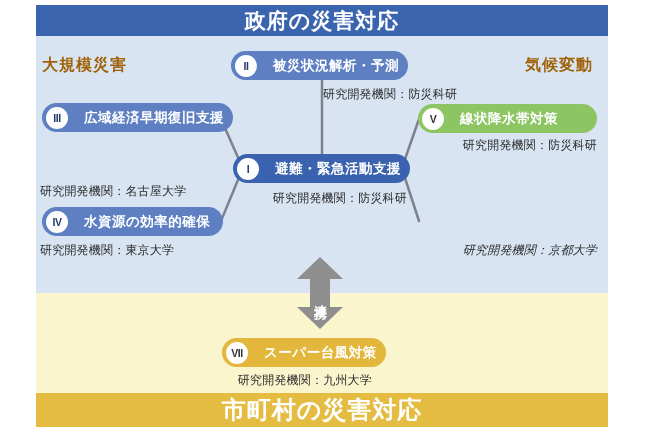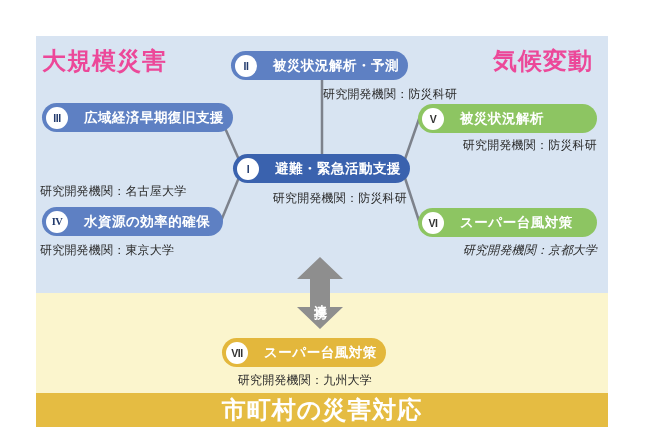--- a/index.html
+++ b/index.html
@@ -23,22 +23,22 @@
     position:absolute; left:36px; top:293px; width:572px; height:100px;
     background:#fbf5cd;
   }
   .bottom-banner {
     position:absolute; left:36px; top:393px; width:572px; height:34px;
     background:#e5bc42; color:#ffffff; font-weight:bold; font-size:24px;
     text-align:center; line-height:34px; letter-spacing:1px;
   }
   
   .ctx-label {
-    position:absolute; top:45px; font-size:24px; font-weight:bold;
-    color:#ec4899; letter-spacing:1px; white-space:nowrap;
+    position:absolute; top:55px; font-size:16px; font-weight:bold;
+    color:#a16207; letter-spacing:1px; white-space:nowrap;
   }
   .ctx-left { left:42px; }
   .ctx-right { right:52px; }
   
   .overlay { position:absolute; left:0; top:0; width:645px; height:433px; }
   
   .pill {
     position:absolute; height:29px; border-radius:15px;
     display:flex; align-items:center; gap:16px; padding:0 9px 0 4px;
     white-space:nowrap;
@@ -53,21 +53,21 @@
   .pill-blue .num { color:#233b6d; }
   .pill-dark      { background:#3a62ae; }
   .pill-dark .num { color:#233b6d; }
   .pill-green      { background:#8dc562; }
   .pill-green .num { color:#333333; }
   .pill-gold      { background:#e3b73c; }
   .pill-gold .num { color:#333333; }
   #pill-2 { left:231px; top:51px;  }
   #pill-3 { left:42px;  top:103px; min-width:181px; }
   #pill-1 { left:233px; top:154px; min-width:177px; }
-  #pill-4 { left:42px;  top:207px; min-width:181px;font-family:Liberation Serif, serif; }
+  #pill-4 { left:42px;  top:207px; min-width:181px; }
   #pill-5 { left:418px; top:104px; min-width:179px; }
   #pill-6 { left:418px; top:208px; min-width:179px; }
   #pill-7 { left:222px; top:338px; min-width:150px; }
   
   .caption {
     position:absolute; font-size:12px; color:#2b2b2b; white-space:nowrap;
     letter-spacing:0.2px;
   }
   #cap-2 { left:323px;  top:86px;  }
   #cap-3 { left:40px;   top:137px;margin-top:46px; }
@@ -82,20 +82,21 @@
     writing-mode:vertical-rl; text-orientation:upright;
     color:#ffffff; font-weight:bold; font-size:13px; line-height:16px;
     text-align:center; letter-spacing:1px;
   }
 </style>
 </head>
 <body>
 
 <div class="page">
 
+  <div class="top-banner">政府の災害対応</div>
   <div class="blue-section"></div>
   <div class="yellow-section"></div>
   <div class="bottom-banner">市町村の災害対応</div>
 
   <div class="ctx-label ctx-left">大規模災害</div>
   <div class="ctx-label ctx-right">気候変動</div>
 
   <svg class="overlay" viewBox="0 0 645 433">
     <g stroke="#7d828c" stroke-width="2.5" stroke-linecap="round">
       <line x1="322" y1="80" x2="322" y2="155"></line>
@@ -119,25 +120,21 @@
   <div class="pill pill-dark" id="pill-1">
     <span class="num">I</span>
     <span class="lbl">避難・緊急活動支援</span>
   </div>
   <div class="pill pill-blue" id="pill-4">
     <span class="num">IV</span>
     <span class="lbl">水資源の効率的確保</span>
   </div>
   <div class="pill pill-green" id="pill-5">
     <span class="num">V</span>
-    <span class="lbl">被災状況解析</span>
-  </div>
-  <div class="pill pill-green" id="pill-6">
-    <span class="num">VI</span>
-    <span class="lbl">スーパー台風対策</span>
+    <span class="lbl">線状降水帯対策</span>
   </div>
   <div class="pill pill-gold" id="pill-7">
     <span class="num">VII</span>
     <span class="lbl">スーパー台風対策</span>
   </div>
 
   <div class="caption" id="cap-2">研究開発機関：防災科研</div>
   <div class="caption" id="cap-3">研究開発機関：名古屋大学</div>
   <div class="caption" id="cap-1">研究開発機関：防災科研</div>
   <div class="caption" id="cap-4">研究開発機関：東京大学</div>

